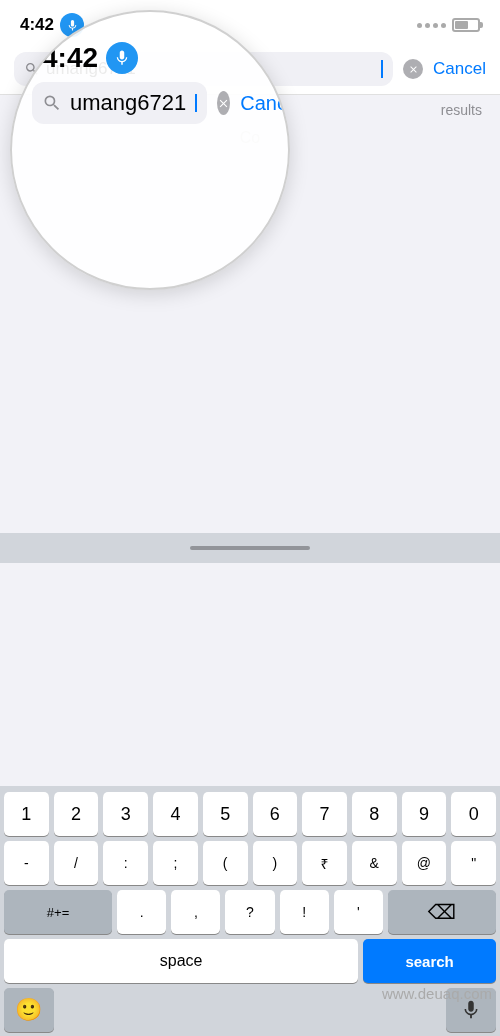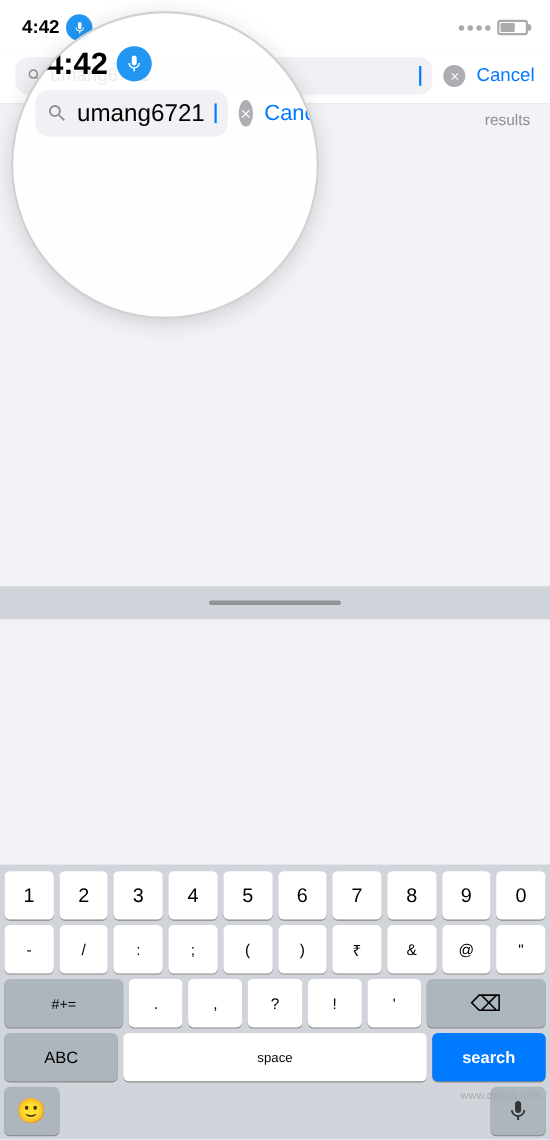--- a/index.html
+++ b/index.html
@@ -327,21 +327,21 @@
       font-size: 15px;
       font-weight: 600;
     }
 
     .key.wide {
       flex: 2.2;
     }
 
     .key.space-key {
       flex: 4;
-      font-size: 12px;
+      font-size: 16px;
       color: #000;
     }
 
     .key.sym {
       font-size: 14px;
     }
 
     .key.backspace {
       background: #adb5bd;
     }
@@ -370,21 +370,21 @@
       background: #000;
       border-radius: 2px;
       opacity: 0.3;
     }
 
     
     .watermark {
       position: absolute;
       bottom: 34px;
       right: 8px;
-      font-size: 10px;
+      font-size: 15px;
       color: #aaa;
       z-index: 0;
     }
   </style>
 </head>
 <body>
 
 <div class="status-bar">
   <div class="status-time">
     <span>4:42</span>
@@ -492,21 +492,20 @@
     <div class="key gray sym wide" style="font-size:13px;">#+=</div>
     <div class="key sym">.</div>
     <div class="key sym">,</div>
     <div class="key sym">?</div>
     <div class="key sym">!</div>
     <div class="key sym">'</div>
     <div class="key backspace wide" style="font-size:20px;">⌫</div>
   </div>
 
   <div class="key-row">
-    <div class="key gray wide" style="font-size:15px; flex:1.5;">ABC</div>
     <div class="key space-key">space</div>
     <div class="key blue wide" style="flex:1.5;text-align:center;">search</div>
   </div>
 
   <div class="key-row" style="justify-content:space-between; margin-bottom:0;">
     <div class="key emoji-key" style="flex:0 0 50px; background:#adb5bd;">🙂</div>
     <div class="key mic-key" style="flex:0 0 50px; background:#adb5bd;">
       <svg viewBox="0 0 24 24" width="22" height="22" fill="#333">
         <path d="M12 14c1.66 0 3-1.34 3-3V5c0-1.66-1.34-3-3-3S9 3.34 9 5v6c0 1.66 1.34 3 3 3zm5.3-3c0 3-2.54 5.1-5.3 5.1S6.7 14 6.7 11H5c0 3.41 2.72 6.23 6 6.72V21h2v-3.28c3.28-.49 6-3.31 6-6.72h-1.7z"></path>
       </svg>

